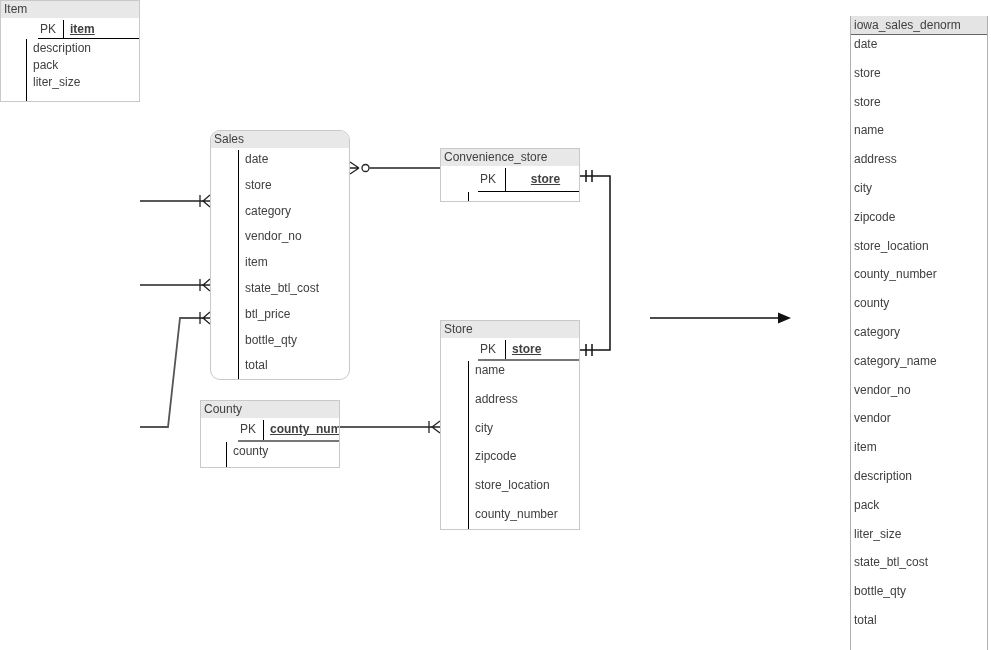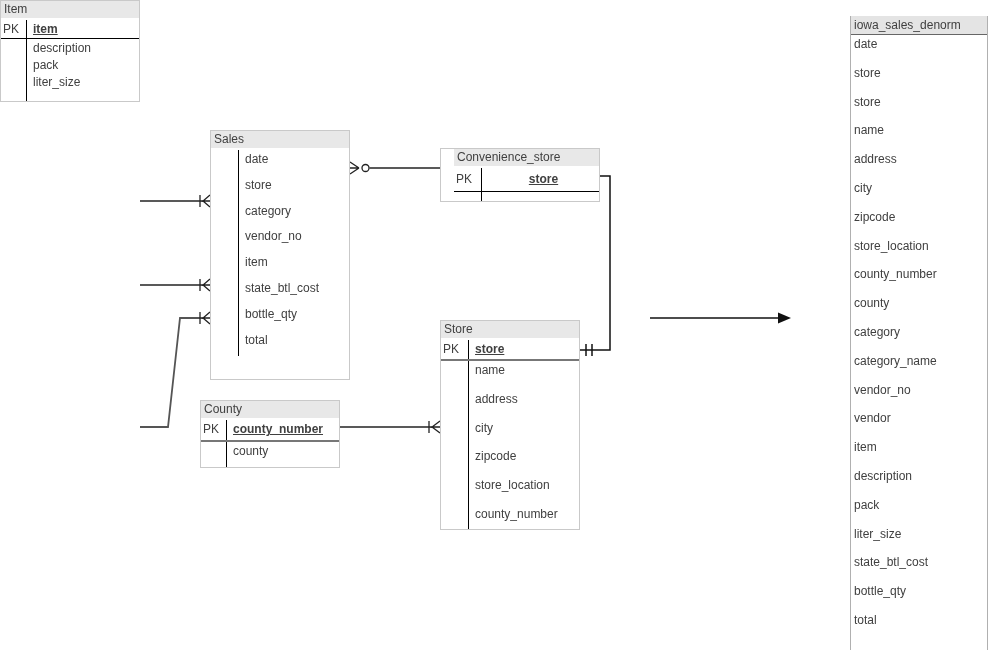--- a/index.html
+++ b/index.html
@@ -11,33 +11,33 @@
   .erd-table{
     position:absolute;box-sizing:border-box;border:1px solid #c9c9c9;background:#fff;
     display:flex;flex-direction:column;overflow:hidden;
   }
   .hdr{height:17px;line-height:17px;background:#e8e8e8;padding-left:3px;margin-bottom:2px;flex:none;}
   .tbody{display:flex;flex-direction:column;flex:1;min-height:0;}
   .row{display:flex;align-items:flex-start;flex:none;}
   .pkc{width:26px;flex:none;align-self:stretch;border-right:1px solid #000;padding:2px 0 0 2px;box-sizing:border-box;}
   .fn{padding:2px 0 0 6px;white-space:nowrap;}
   .pkf{font-weight:bold;text-decoration:underline;}
-  .pkrow{height:18px;border-bottom:1px solid #000;}
+  .pkrow{height:18px;border-bottom:1px solid #000;margin-left:37px;}
   .fill{flex:1;}
   
   .t-category{left:0;top:150;width:140px;height:72px;}
   .t-category .row{height:18px;}
   .t-vendor{left:0;top:250;width:140px;height:70px;}
   .t-vendor .row{height:18px;}
   .t-item{left:0;top:368;width:140px;height:102px;}
   .t-item .frow{height:17px;}
-  .t-sales{left:210px;top:130px;width:140px;height:250px;}
+  .t-sales{left:210px;top:130px;width:140px;height:250px;border-radius:10px;}
   .t-sales .row{height:25.8px;}
   .t-sales .pkc{width:28px;}
-  .t-conv{left:440px;top:148px;width:160px;height:54px;padding-left:13px;}
+  .t-conv{left:440px;top:148px;width:140px;height:54px;}
   .t-conv .pkrow{height:23px;}
   .t-conv .pkc{width:28px;padding-top:4px;}
   .t-conv .fn{flex:1;text-align:center;padding-top:4px;}
   .t-store{left:440px;top:320px;width:140px;height:210px;}
   .t-store .pkrow{height:19px;border-bottom:2px solid #777;}
   .t-store .frow{height:28.8px;}
   .t-store .pkc{width:28px;}
   .t-county{left:200px;top:400px;width:140px;height:68px;}
   .t-county .pkrow{height:20px;border-bottom:2px solid #777;}
   .t-county .frow{height:18px;}
@@ -180,20 +180,24 @@
         <div class="row frow">
           <span class="pkc"></span>
           <span class="fn ">item</span>
         </div>
         <div class="row frow">
           <span class="pkc"></span>
           <span class="fn ">state_btl_cost</span>
         </div>
         <div class="row frow">
           <span class="pkc"></span>
+          <span class="fn ">btl_price</span>
+        </div>
+        <div class="row frow">
+          <span class="pkc"></span>
           <span class="fn ">bottle_qty</span>
         </div>
         <div class="row frow">
           <span class="pkc"></span>
           <span class="fn ">total</span>
         </div>
       </div>
     </div>
   <div class="erd-table t-conv">
       <div class="hdr">Convenience_store</div>

